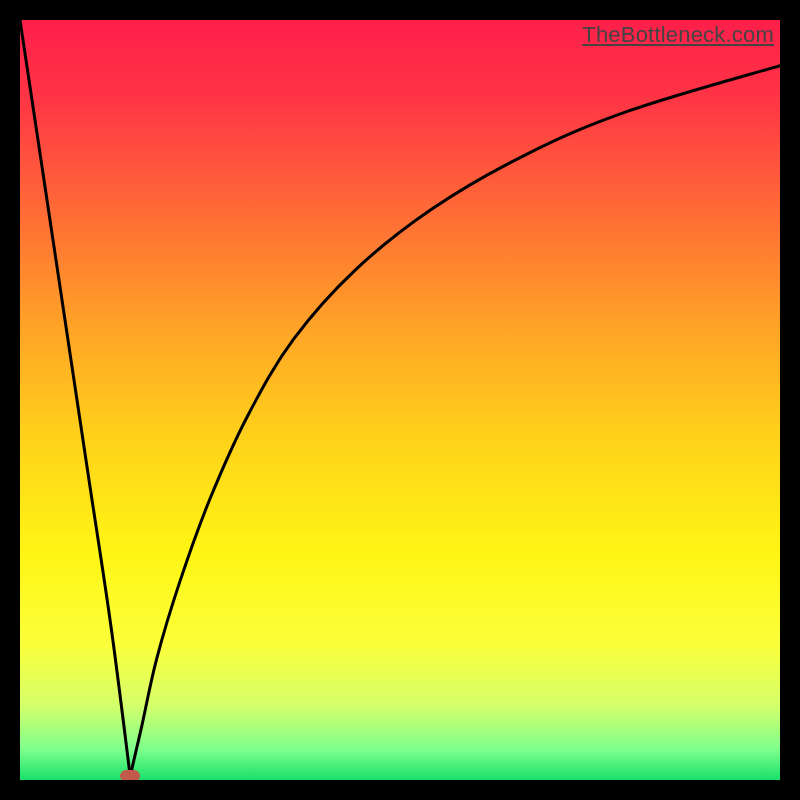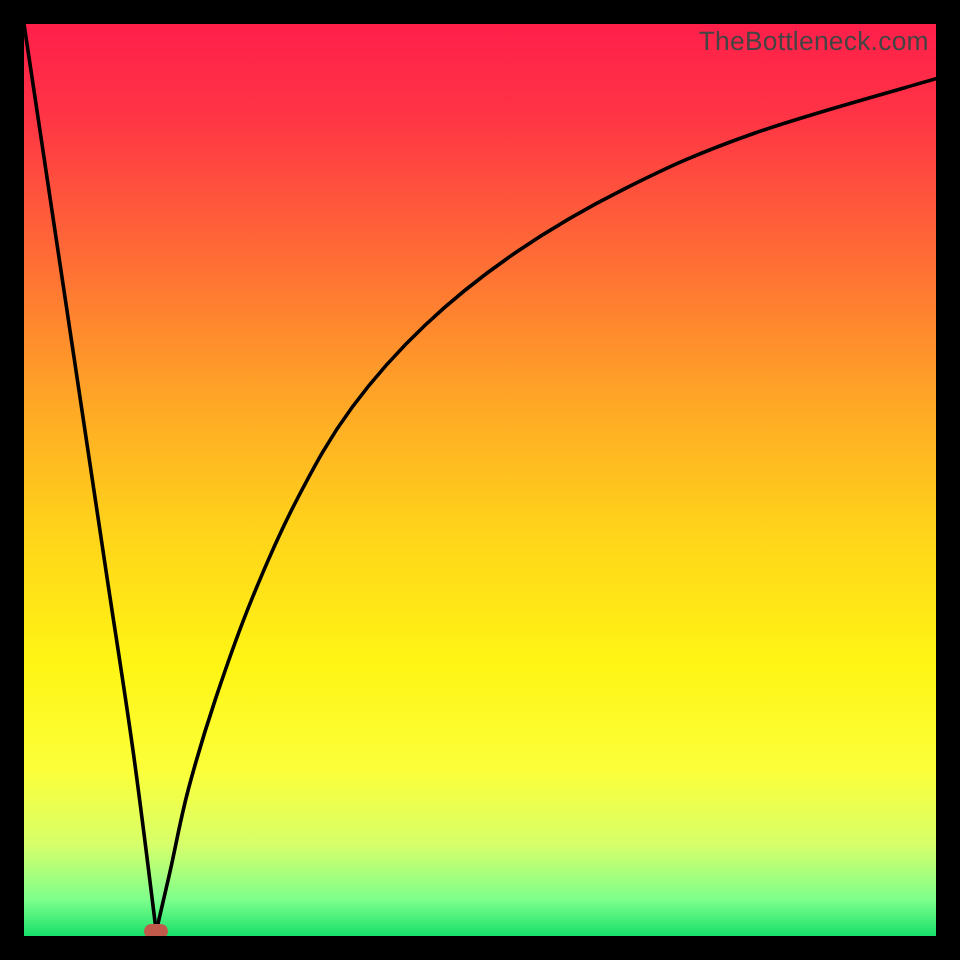--- a/index.html
+++ b/index.html
@@ -31,20 +31,21 @@
   }
   .watermark {
     position: absolute;
     top: 2px;
     right: 6px;
     color: #444;
     font-size: 22px;
     font-weight: 500;
     letter-spacing: 0.2px;
     user-select: none;
+    text-decoration: underline;
   }
   svg.curve {
     position: absolute;
     left: 0; top: 0;
     width: 760px;
     height: 760px;
   }
   .marker {
     position: absolute;
     width: 20px;

